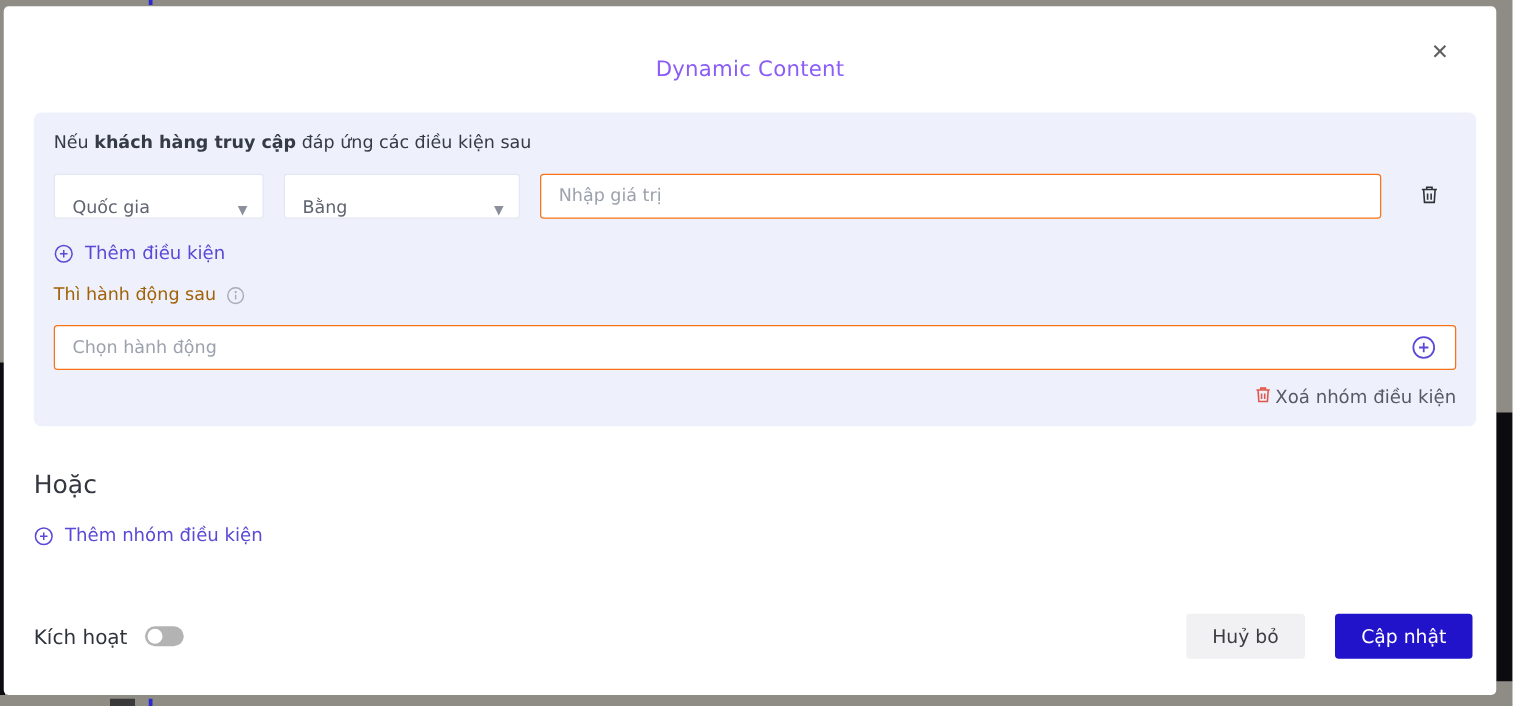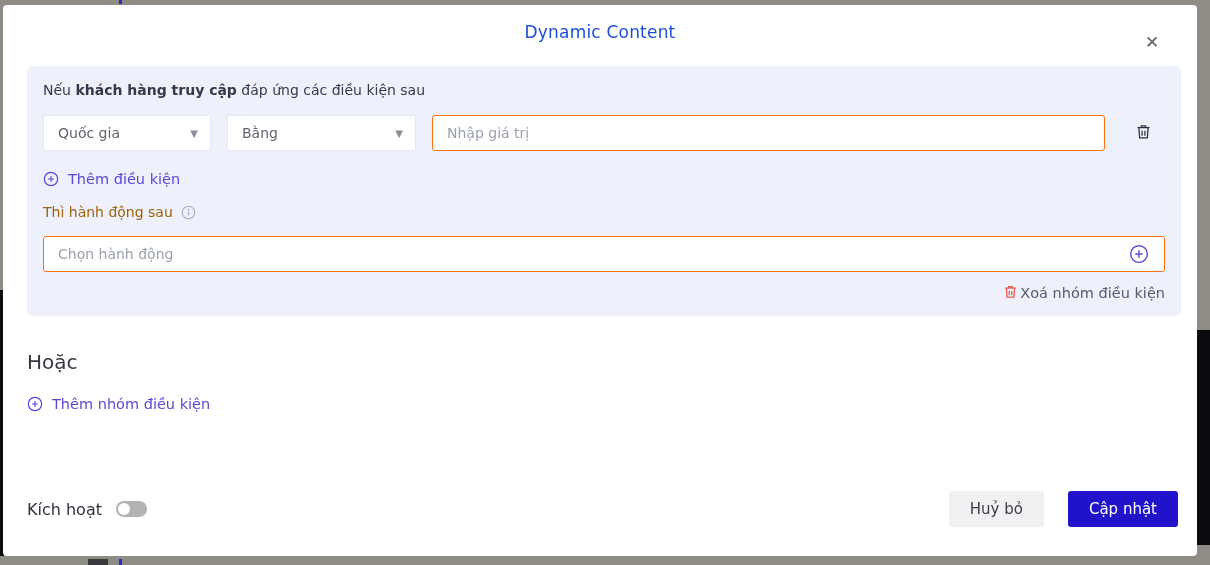--- a/index.html
+++ b/index.html
@@ -16,43 +16,43 @@
   .tick-blue-top    { position:absolute; left:119px; top:0;    width:3px; height:4px; background:#2a2ad0; }
   .tick-blue-bottom { position:absolute; left:119px; bottom:0; width:3px; height:6px; background:#2a2ad0; }
   .smudge-bottom    { position:absolute; left:88px; bottom:0;  width:20px; height:6px; background:#3a3a3a; }
 
   
   .modal {
     position:absolute; left:3px; top:5px; width:1194px; height:551px;
     background:#ffffff; border-radius:4px;
   }
   .modal-title {
-    text-align:center; padding-top:17px;
-    font-size:17px; color:#1d4ed8; letter-spacing:.2px;
+    text-align:center; padding-top:41px;
+    font-size:17px; color:#8b5cf6; letter-spacing:.2px;
   }
   .close-btn {
     position:absolute; top:26px; right:34px;
     width:22px; height:22px; border:none; background:transparent;
     font-size:17px; line-height:22px; color:#5f5f5f; cursor:pointer;
     font-family:inherit;
   }
 
   
   .group {
     margin:24px 16px 0 24px;
     background:#eef1fb; border-radius:6px;
     padding:14px 16px 14px 16px;
   }
   .group-intro { font-size:14px; color:#343a46; line-height:20px; }
   .group-intro b { font-weight:bold; }
 
   .cond-row { display:flex; align-items:center; gap:16px; margin-top:15px; height:36px; }
   .select-box {
     height:36px; background:#fff; border:1px solid #e4e8f2; border-radius:3px;
-    display:flex; align-items:center; justify-content:space-between;
+    display:flex; align-items:flex-end; justify-content:space-between;
     padding:0 12px 0 14px; cursor:pointer;
   }
   .select-box .value { font-size:14px; color:#5f6470; }
   .caret { font-size:10px; color:#8a8f9a; }
   .sel-attr { width:168px; }
   .sel-op   { width:189px; }
   .text-input {
     flex:1; height:36px; background:#fff; border:1px solid #f97316; border-radius:3px;
     padding:0 14px; font-size:14px; color:#343a46; font-family:inherit; outline:none;
   }

